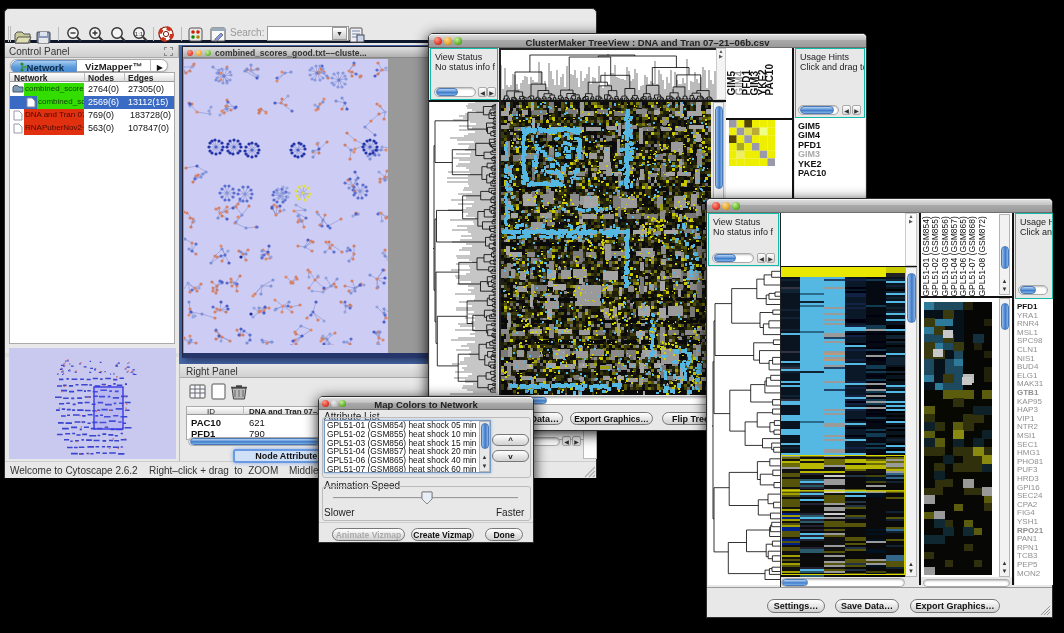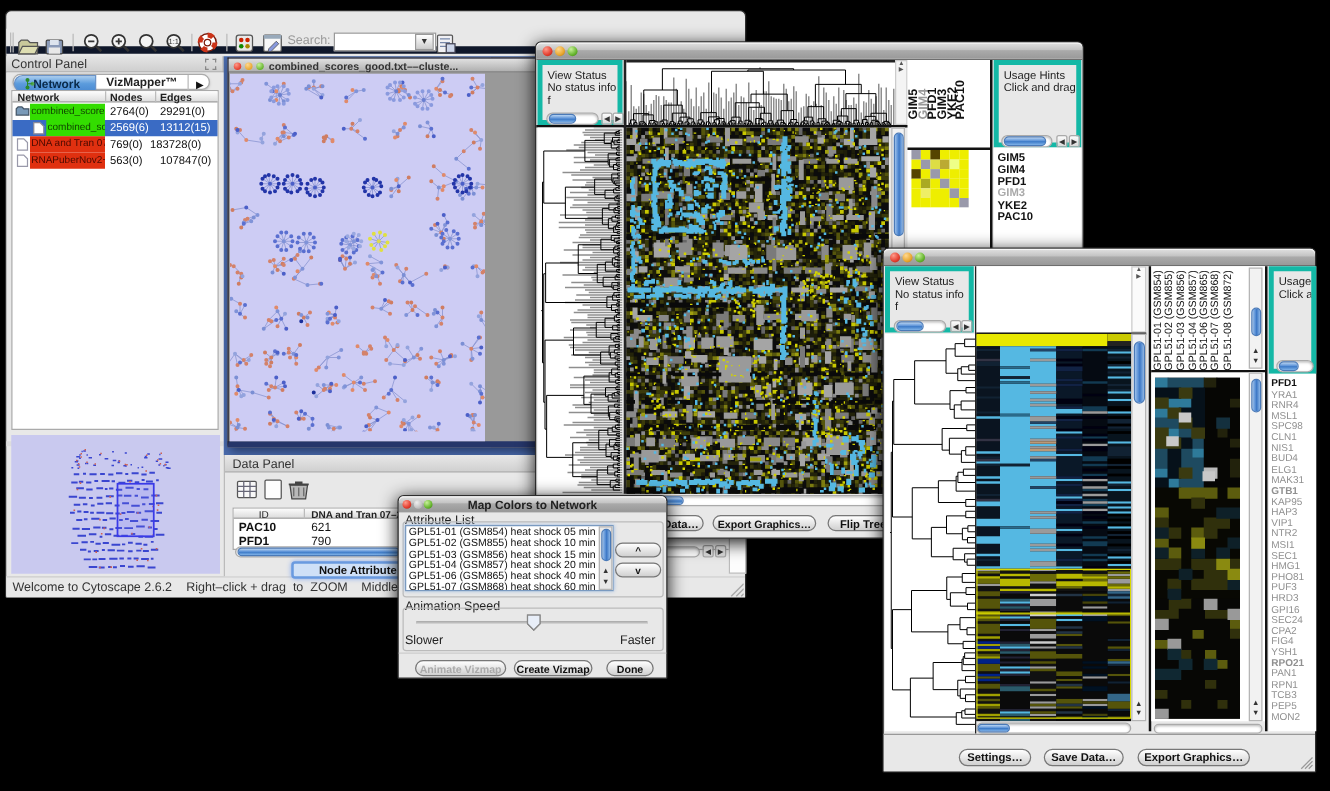--- a/index.html
+++ b/index.html
@@ -4,21 +4,21 @@
 body{width:1064px;height:633px;background:#000;position:relative;overflow:hidden;
  font-family:"Liberation Sans",sans-serif;-webkit-font-smoothing:antialiased}
 .abs{position:absolute}
 .win{position:absolute;background:#e8e8e8;border:1px solid #2e2e2e;
  box-shadow:0 3px 14px rgba(0,0,0,.9);border-radius:5px 5px 1px 1px}
 .tb{position:absolute;left:0;right:0;top:0;border-radius:4px 4px 0 0;
  background:linear-gradient(#e2e2e2,#c3c3c3 45%,#aaa 50%,#999);
  border-bottom:1px solid #6e6e6e;box-shadow:inset 0 1px 0 #f5f5f5}
 .ttl{position:absolute;left:0;right:0;text-align:center;font-weight:700;color:#222}
 .lt{position:absolute;border-radius:50%}
-.panel{position:absolute;background:#e8e8e8;border:4px solid #14b8a6}
+.panel{position:absolute;background:#e8e8e8;border:1px solid #14b8a6}
 .statxt{font-size:9px;line-height:10px;color:#222;padding:3px 0 0 4px}
 .scrl{position:absolute;height:10px;background:#fff;border:1px solid #aaa;border-radius:6px;box-shadow:inset 0 1px 2px #bbb}
 .pill{position:absolute;top:0px;height:8px;border-radius:5px;
  background:linear-gradient(#b8d4f2,#5d93d8 45%,#3d7bc8 55%,#7fb2e8);border:1px solid #4a7ab8}
 .sarr{position:absolute;width:9px;height:10px;background:linear-gradient(#fdfdfd,#d8d8d8);border:1px solid #aaa;
  font-size:6px;line-height:10px;text-align:center;color:#333;border-radius:2px}
 .vlab{position:absolute;font-size:8.5px;line-height:9px;color:#111;white-space:nowrap;
  transform:rotate(-90deg);transform-origin:center;width:78px;text-align:left}
 .vlab2{position:absolute;font-size:10px;line-height:9px;white-space:nowrap;font-weight:700;
  transform:rotate(-90deg);transform-origin:center;width:42px;text-align:left}
@@ -27,21 +27,21 @@
 .vscr{position:absolute;background:#f2f2f2;border:1px solid #b5b5b5}
 .vthumb{position:absolute;left:0.5px;width:8px;border-radius:5px;
  background:linear-gradient(90deg,#9cc0ea,#4d87d2 45%,#3d77c4 55%,#8ab6e8);border:1px solid #4a7ab8}
 .ali{font-size:8.4px;line-height:8.8px;color:#111;white-space:nowrap;padding-top:0px}
 .gb{position:absolute;border:1px solid #bbb;border-radius:3px}
 .gbl{position:absolute;font-size:10px;color:#222;background:transparent}
 </style></head><body>
 
 <div class="win" style="left:4px;top:8px;width:593px;height:470px">
 
- <div class="abs" style="left:0;top:14px;width:100%;height:20px;background:#e8e8e8;border-bottom:6px solid #0f172a">
+ <div class="abs" style="left:0;top:14px;width:100%;height:20px;background:#e8e8e8;border-bottom:3px solid #0f172a">
   <svg width="591" height="22" style="position:absolute;left:0;top:0">
    <g stroke="#bbb">
           <path d="M3.5 3v16M5.5 3v16M53.5 4v14M148.5 4v14M176.5 4v14"></path>
         </g>
 
    <path d="M10 20v-9l2-2h5l2 2h6v9z" fill="#c9c99b" stroke="#555"></path>
    <path d="M10 20l3-6h13l-3 6z" fill="#dedeb2" stroke="#555"></path>
 
    <rect x="32" y="9" width="13" height="11" rx="1" fill="#8a9ab8" stroke="#444"></rect>
    <rect x="35" y="9" width="7" height="4" fill="#dde4ee"></rect>
@@ -108,39 +108,39 @@
    <div class="abs" style="left:74px;top:0;width:1px;height:9px;background:#bbb"></div>
    <div class="abs" style="left:114px;top:0;width:1px;height:9px;background:#bbb"></div>
   </div>
   <div class="abs" style="left:0;top:10px;width:100%;height:13px">
    <svg width="12" height="10" style="position:absolute;left:2px;top:1px">
           <path d="M1 8V3l1.5-1.5h3L7 3h4v5z" fill="#7a9ab8" stroke="#456"></path>
         </svg>
    <div class="abs" style="left:14px;top:0px;width:60px;height:13px;background:#33dd00"></div>
    <div class="abs" style="left:15px;top:1px;font-size:8px;color:#104400;white-space:nowrap;width:59px;overflow:hidden">combined_scores_</div>
    <div class="abs" style="left:78px;top:1px;font-size:9px;color:#111">2764(0)</div>
-   <div class="abs" style="left:118px;top:1px;font-size:9px;color:#111">29291(0)</div>
+   <div class="abs" style="left:118px;top:1px;font-size:9px;color:#111">27305(0)</div>
   </div>
   <div class="abs" style="left:0;top:23px;width:100%;height:13px;background:#3a6bc4">
    <svg width="10" height="11" style="position:absolute;left:16px;top:1px">
           <path d="M1 10V1h5l3 3v6z" fill="#fff" stroke="#889"></path>
         </svg>
    <div class="abs" style="left:27px;top:0px;width:47px;height:13px;background:#33dd00"></div>
    <div class="abs" style="left:28px;top:1px;font-size:8px;color:#104400;white-space:nowrap;width:46px;overflow:hidden">combined_sco</div>
    <div class="abs" style="left:78px;top:1px;font-size:9px;color:#fff">2569(6)</div>
    <div class="abs" style="left:118px;top:1px;font-size:9px;color:#fff">13112(15)</div>
   </div>
   <div class="abs" style="left:0;top:36px;width:100%;height:13px">
    <svg width="10" height="11" style="position:absolute;left:3px;top:1px">
           <path d="M1 10V1h5l3 3v6z" fill="#fff" stroke="#99a"></path>
         </svg>
    <div class="abs" style="left:14px;top:0px;width:60px;height:13px;background:#e03010"></div>
    <div class="abs" style="left:15px;top:1px;font-size:8px;color:#4a0a00;white-space:nowrap;width:59px;overflow:hidden">DNA and Tran 07</div>
    <div class="abs" style="left:78px;top:1px;font-size:9px;color:#111">769(0)</div>
-   <div class="abs" style="left:110px;top:1px;font-size:9px;color:#111">183728(0)</div>
+   <div class="abs" style="left:120px;top:1px;font-size:9px;color:#111">183728(0)</div>
   </div>
   <div class="abs" style="left:0;top:49px;width:100%;height:13px">
    <svg width="10" height="11" style="position:absolute;left:3px;top:1px">
           <path d="M1 10V1h5l3 3v6z" fill="#fff" stroke="#99a"></path>
         </svg>
    <div class="abs" style="left:14px;top:0px;width:60px;height:13px;background:#e03010"></div>
    <div class="abs" style="left:15px;top:1px;font-size:8px;color:#4a0a00;white-space:nowrap;width:59px;overflow:hidden">RNAPuberNov2+</div>
    <div class="abs" style="left:78px;top:1px;font-size:9px;color:#111">563(0)</div>
    <div class="abs" style="left:118px;top:1px;font-size:9px;color:#111">107847(0)</div>
   </div>
@@ -207,21 +207,21 @@
             <path stroke="#d8d850" stroke-width="3.2" stroke-linecap="round" fill="none" d="M119 134h0.01"></path>
             <path stroke="#9aa8e0" stroke-width="3.2" stroke-linecap="round" fill="none" d="M105 134h0.01M104 138h0.01M99 140h0.01M95 139h0.01M93 134h0.01M94 130h0.01M99 128h0.01M103 129h0.01"></path>
             <path stroke="#1b2f9b" stroke-width="3.2" stroke-linecap="round" fill="none" d="M67 255h0.01M57 198h0.01"></path>
           </svg>
    </div>
   </div>
  </div>
 
  <div class="abs" style="left:174px;top:355px;width:417px;height:97px;background:#e8e8e8;border-left:1px solid #bbb">
   <div class="abs" style="left:0;top:0;width:100%;height:14px;background:linear-gradient(#e8e8e8,#d0d0d0);border-bottom:1px solid #aaa">
-   <div class="abs" style="left:6px;top:2px;font-size:10px;color:#333">Data Panel</div>
+   <div class="abs" style="left:6px;top:2px;font-size:10px;color:#333">Right Panel</div>
   </div>
   <svg width="80" height="20" style="position:absolute;left:8px;top:18px">
    <rect x="2" y="3" width="15" height="13" rx="1" fill="#f8f8f8" stroke="#555"></rect>
    <path d="M2 7h15M2 11h15M7 3v13M12 3v13" stroke="#667" stroke-width="1"></path>
    <rect x="24" y="2" width="13" height="15" rx="1" fill="#fdfdfd" stroke="#555"></rect>
    <path d="M44 6h14l-1.5 11h-11z" fill="#b8b8b8" stroke="#444"></path>
    <path d="M43 5.5h16M48 4h6" stroke="#444" stroke-width="1.5" fill="none"></path>
    <path d="M47 8v7M51 8v7M55 8v7" stroke="#666"></path>
   </svg>
   <div class="abs" style="left:6px;top:42px;width:400px;height:34px;background:#fff;border:1px solid #aaa">
@@ -244,20 +244,21 @@
   <div class="abs" style="left:403px;top:64px;width:14px;height:31px;background:#fdfdfd;border:1px solid #bbb"></div>
   <div class="abs" style="left:53px;top:85px;width:145px;height:14px;background:#cfe0f7;border:2px solid #6a9ae0;border-radius:3px;font-size:9px;font-weight:700;text-align:center;line-height:11px;color:#111;box-shadow:0 0 4px #88aaee;white-space:nowrap;overflow:hidden">Node Attribute Browser</div>
  </div>
 </div>
 
 <div class="win" style="left:428px;top:33px;width:439px;height:398px">
  <div class="tb" style="height:14px">
   <div class="lt" style="left:5px;top:3px;width:8px;height:8px;background:radial-gradient(circle at 35% 30%,#ff9a8a,#e33d2e 60%,#a02015)"></div>
   <div class="lt" style="left:15px;top:3px;width:8px;height:8px;background:radial-gradient(circle at 35% 30%,#ffd890,#e8a62e 60%,#a87010)"></div>
   <div class="lt" style="left:25px;top:3px;width:8px;height:8px;background:radial-gradient(circle at 35% 30%,#c8f09a,#66b52e 60%,#3a7a12)"></div>
+  <div class="ttl" style="top:2.5px;font-size:9.5px">ClusterMaker TreeView : DNA and Tran 07–21–06b.csv</div>
  </div>
  <div class="panel" style="left:1px;top:14px;width:68px;height:52px">
   <div class="statxt" style="font-size:9px">View Status<br>No status info f</div>
   <div class="scrl" style="left:3px;top:38px;width:42px;height:10px"></div>
   <div class="pill" style="left:5px;top:39px;width:22px"></div>
   <span class="sarr" style="left:47px;top:38px">◀</span>
       <span class="sarr" style="left:56px;top:38px">▶</span>
  </div>
  <div class="abs" style="left:72px;top:14px;width:215px;height:52px;background:#fff;border-top:2px solid #222">
   <svg width="215" height="52">

